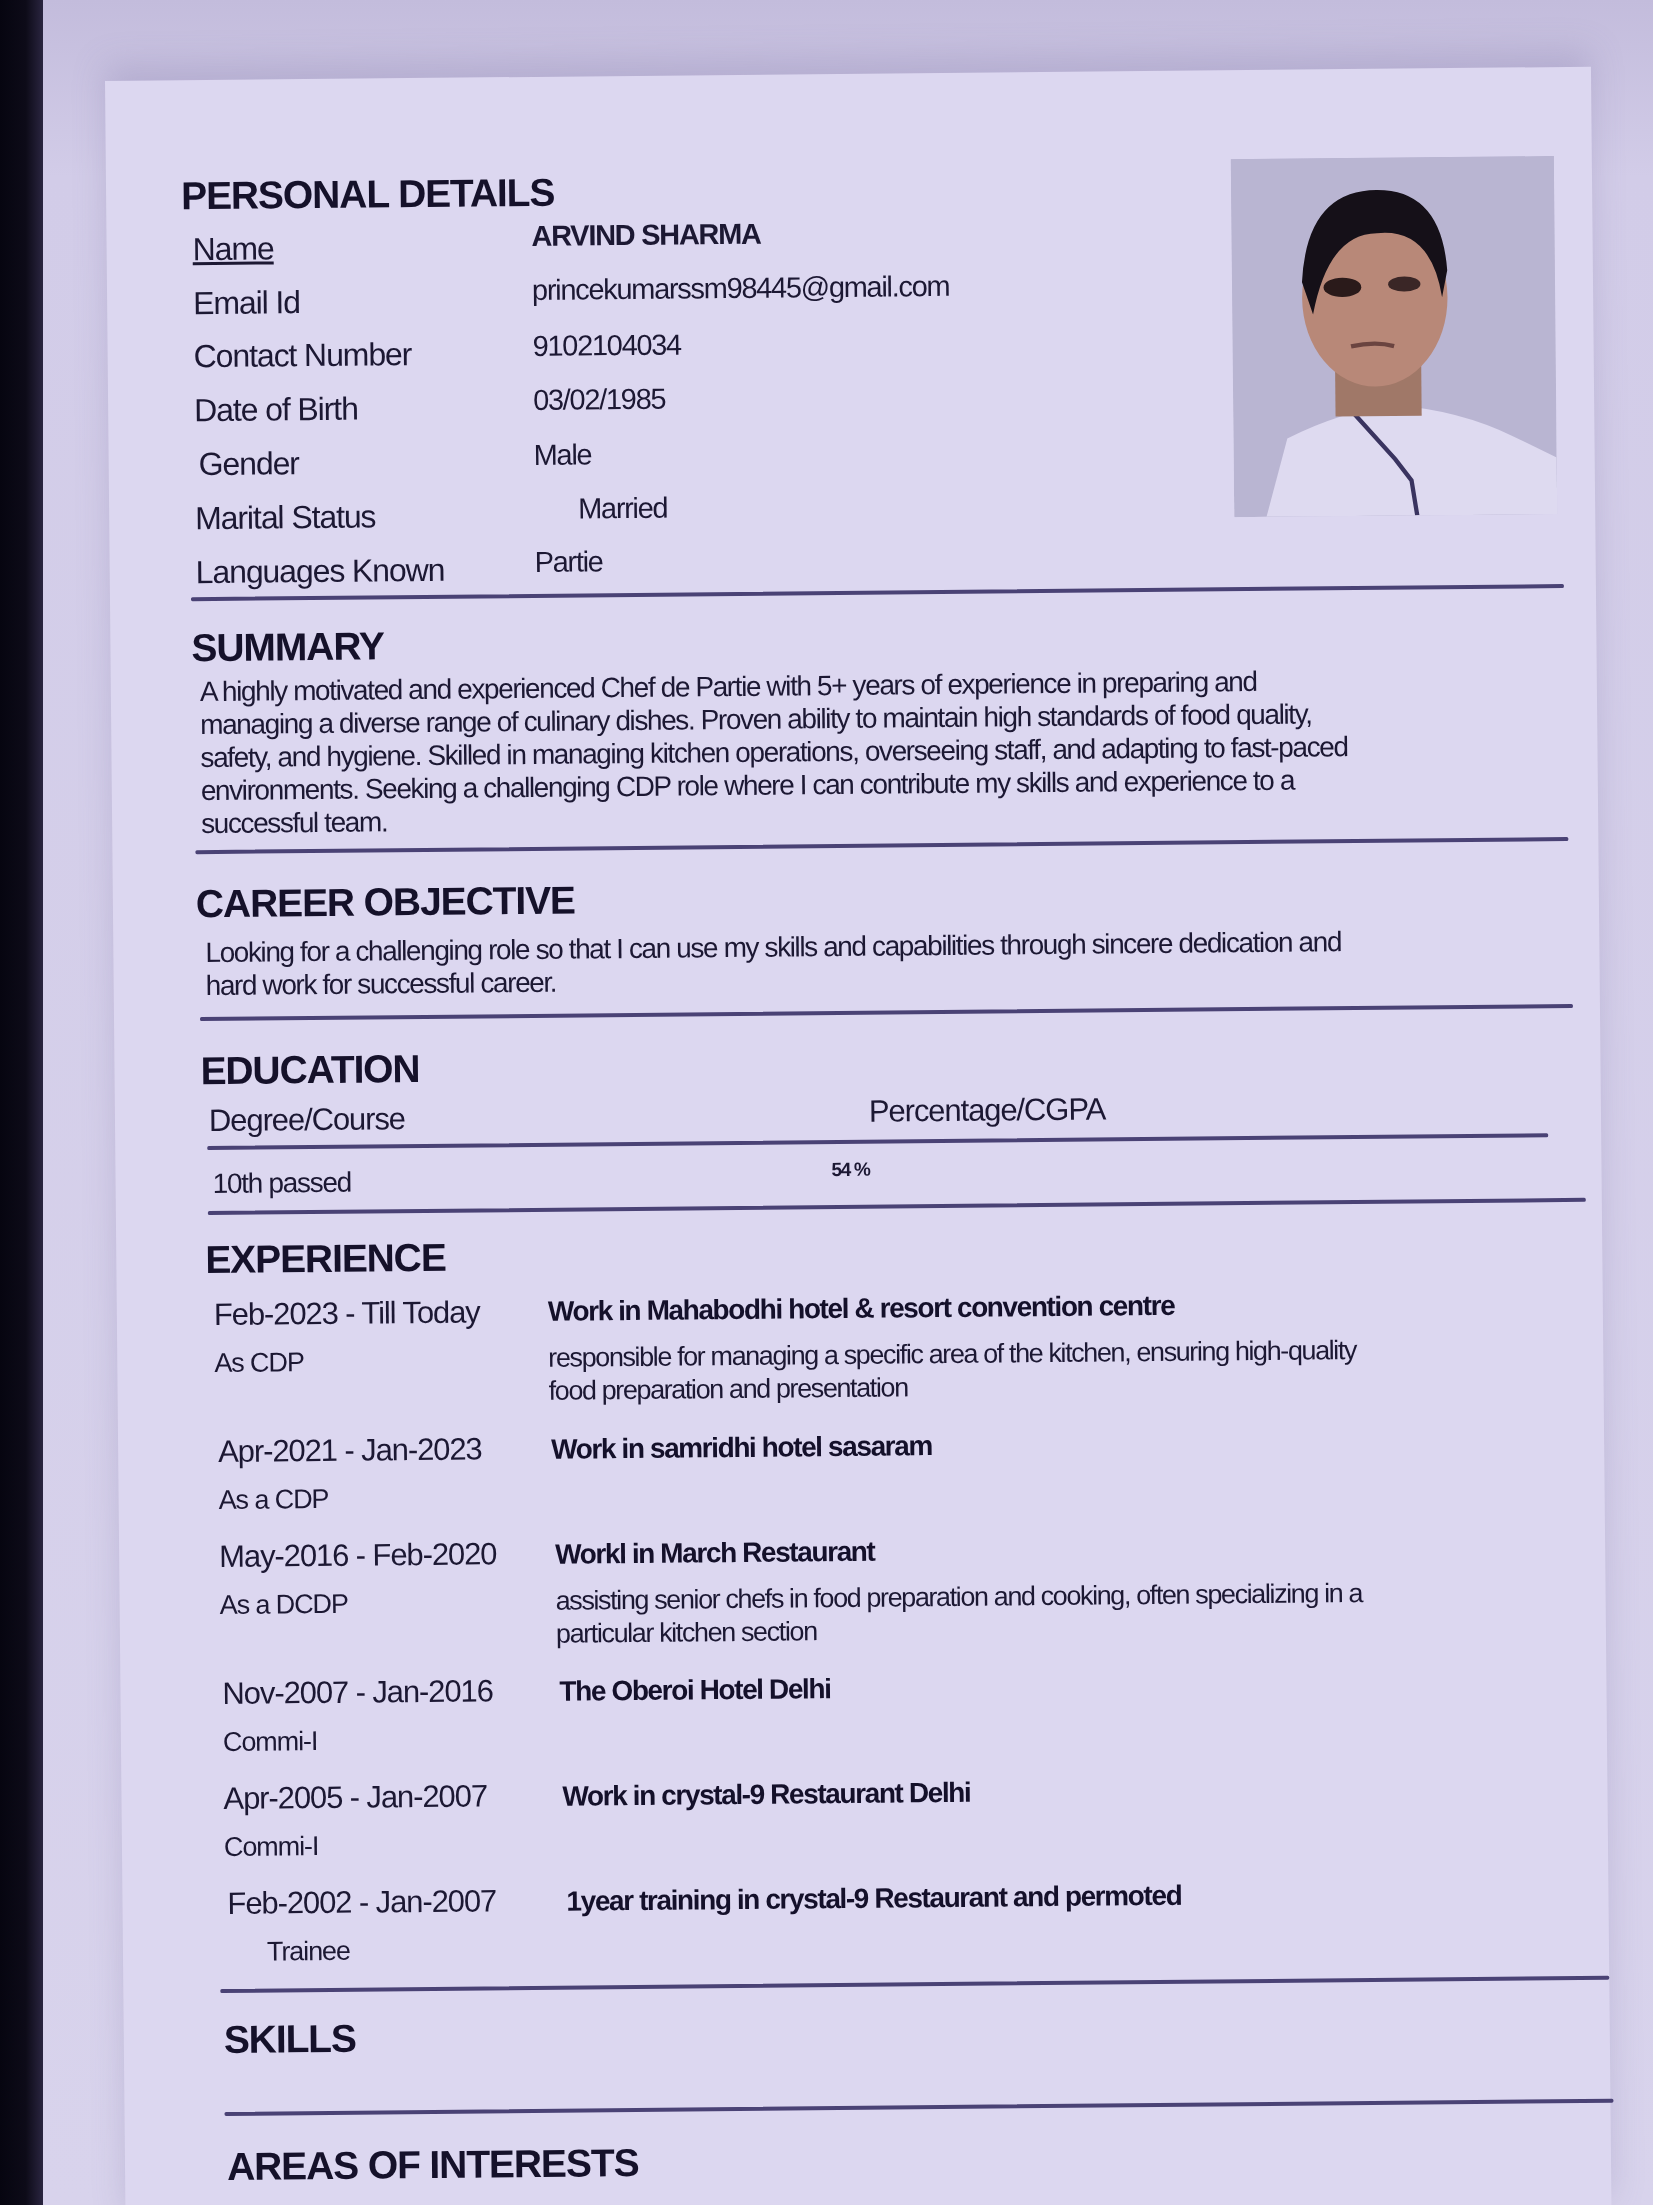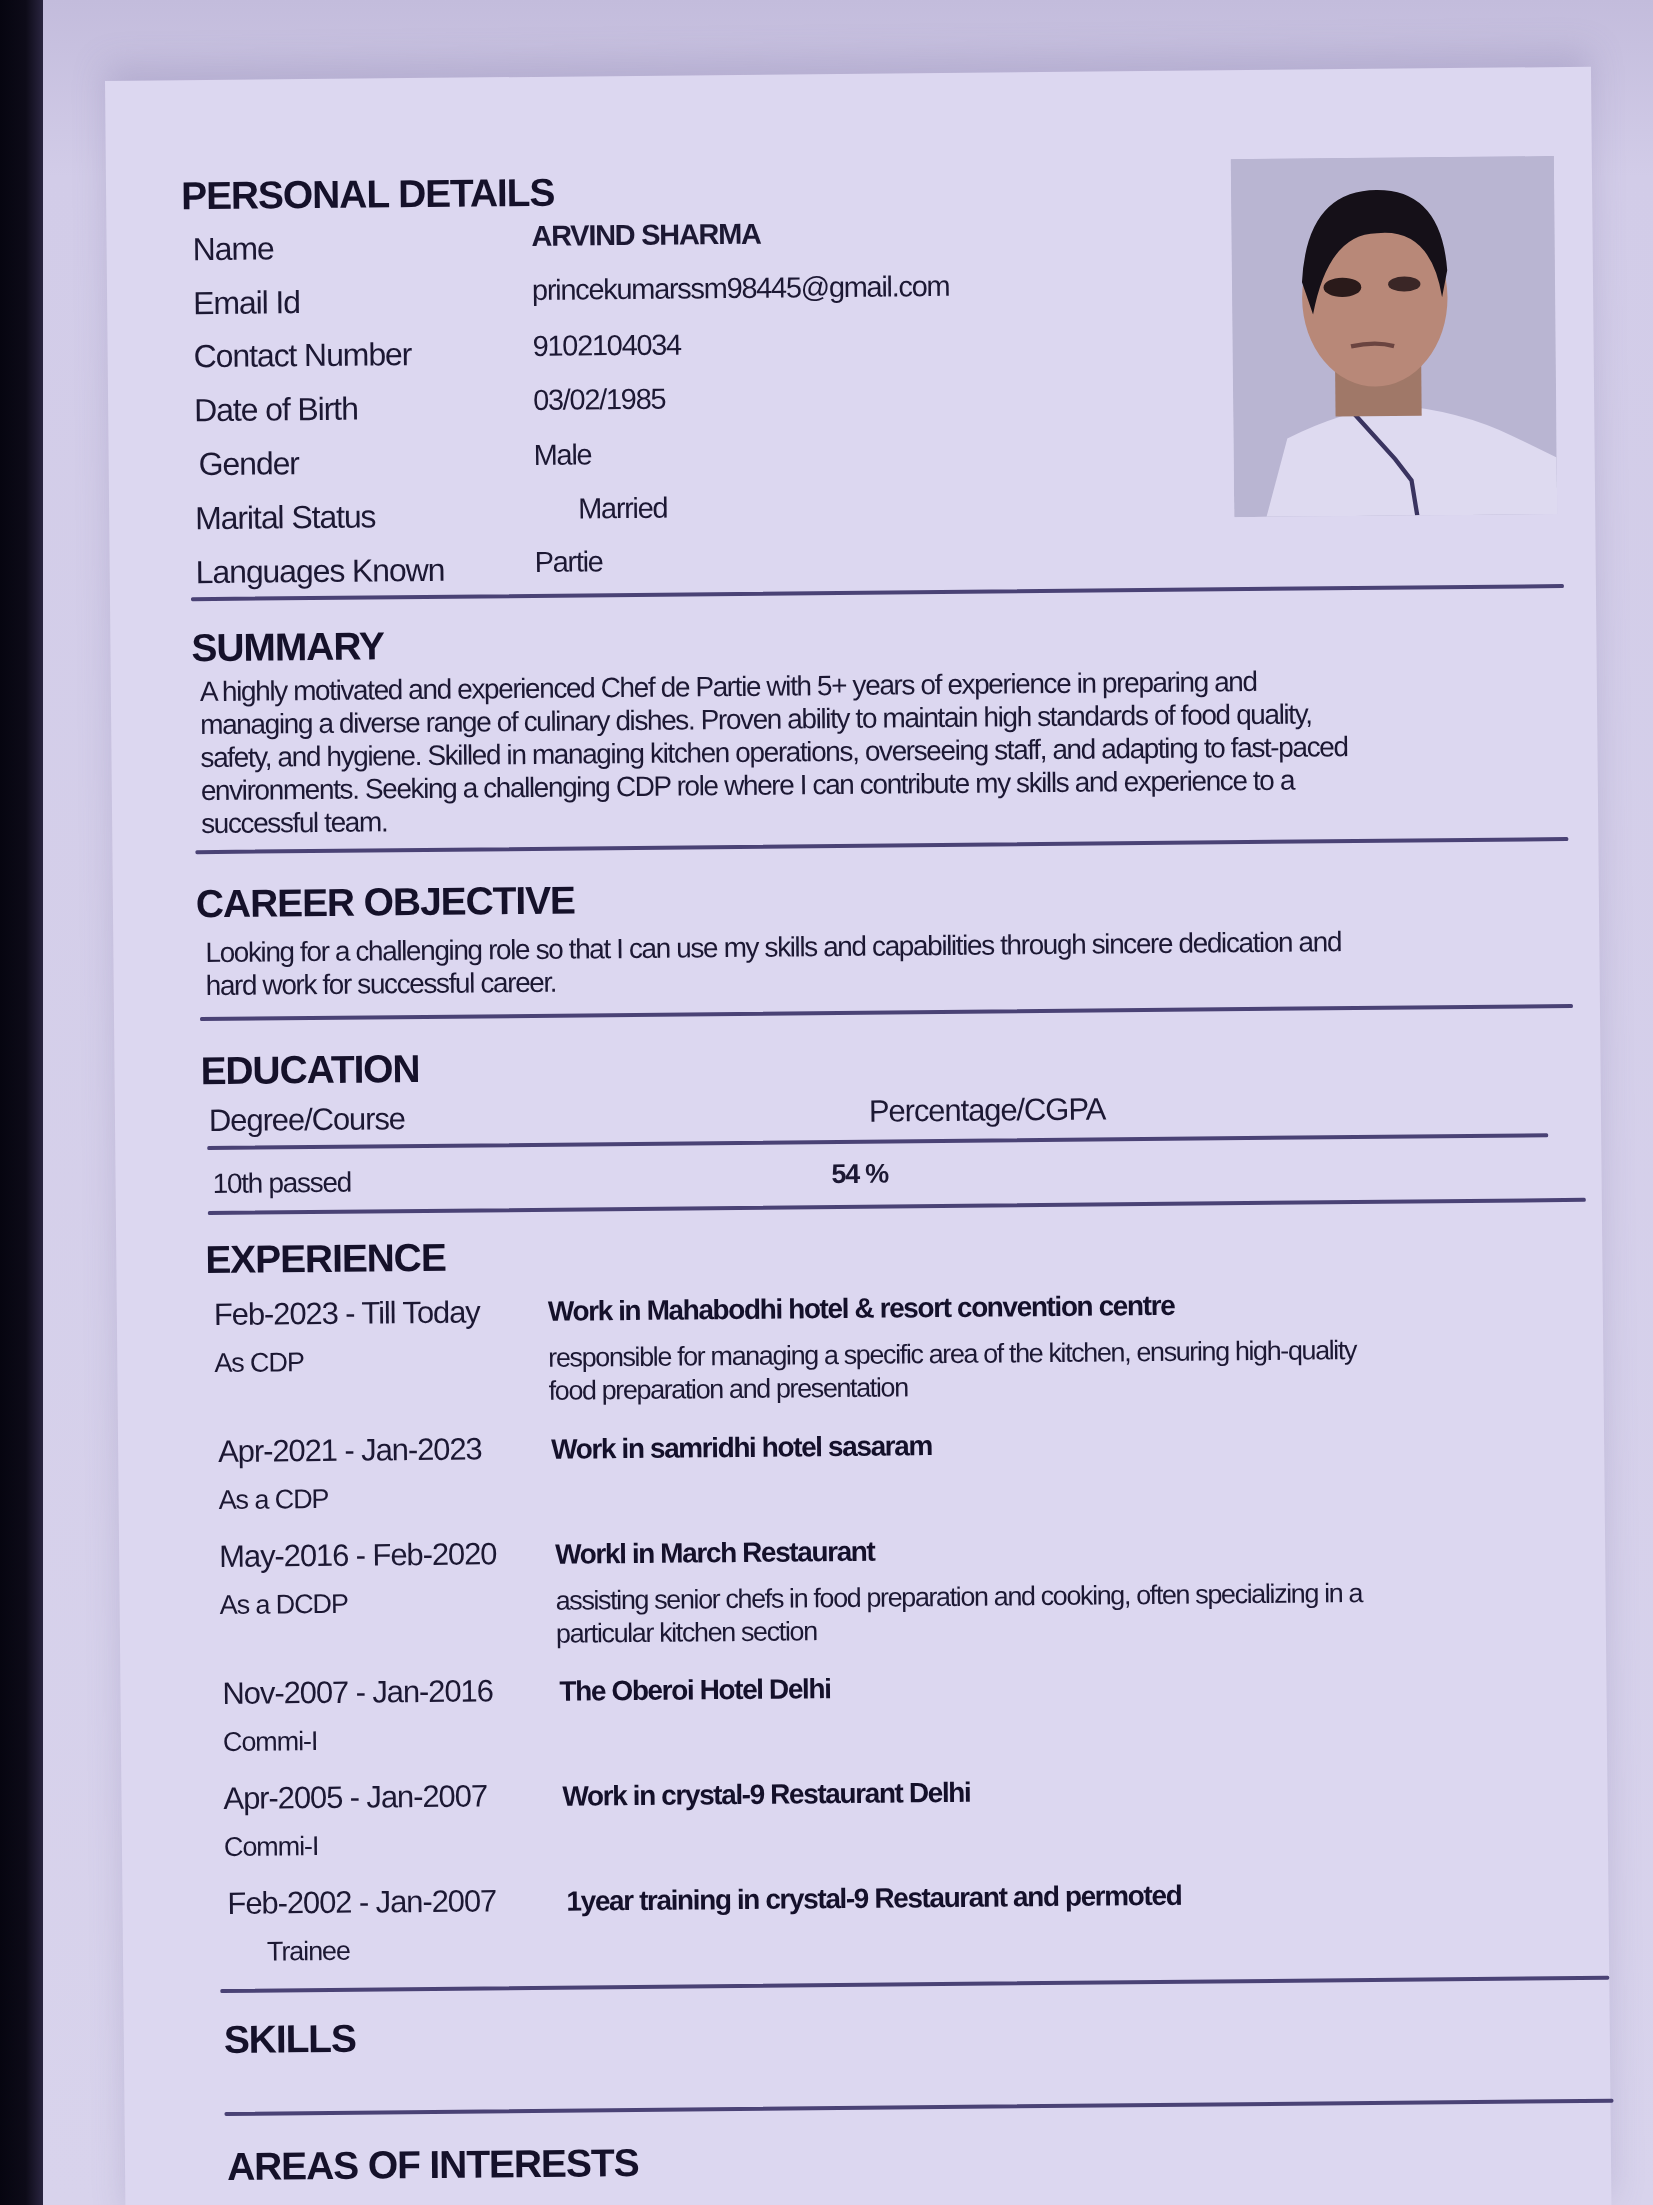--- a/index.html
+++ b/index.html
@@ -54,21 +54,21 @@
 </head>
 <body>
 
 <div class="bezel"></div>
 <div class="backdrop"></div>
 
 <div class="page">
 
   <div class="section-title" style="left:75px; top:94px;">PERSONAL DETAILS</div>
 
-  <div class="label" style="left:86px; top:151px;">Name</div>
+  <div class="label" style="left:86px; top:151px;text-decoration:underline;">Name</div>
   <div class="value bold" style="left:425px; top:143px;">ARVIND SHARMA</div>
 
   <div class="label" style="left:86px; top:205px;">Email Id</div>
   <div class="value" style="left:425px; top:197px;">princekumarssm98445@gmail.com</div>
 
   <div class="label" style="left:86px; top:258px;">Contact Number</div>
   <div class="value" style="left:425px; top:253px;">9102104034</div>
 
   <div class="label" style="left:86px; top:312px;">Date of Birth</div>
   <div class="value" style="left:425px; top:307px;">03/02/1985</div>
@@ -115,21 +115,21 @@
     <div>hard work for successful career.</div>
   </div>
 
   <div class="rule" style="left:86px; top:937px; width:1373px;"></div>
 
   <div class="section-title" style="left:86px; top:969px;">EDUCATION</div>
   <div class="label" style="left:94px; top:1023px; font-size:31px;">Degree/Course</div>
   <div class="label" style="left:754px; top:1020px; font-size:31px;">Percentage/CGPA</div>
   <div class="rule" style="left:92px; top:1066px; width:1341px;"></div>
   <div class="value" style="left:97px; top:1088px; font-size:28px;">10th passed</div>
-  <div class="value bold" style="left:716px; top:1085px; font-size:27px;">54 %</div>
+  <div class="value bold" style="left:716px; top:1085px; font-size:19px;">54 %</div>
   <div class="rule" style="left:92px; top:1131px; width:1378px;"></div>
 
   <div class="section-title" style="left:89px; top:1158px;">EXPERIENCE</div>
 
   <div class="exp-date" style="left:97px; top:1217px;">Feb-2023 - Till Today</div>
   <div class="exp-title" style="left:431px; top:1219px;">Work in Mahabodhi hotel &amp; resort convention centre</div>
   <div class="exp-role" style="left:97px; top:1268px;">As CDP</div>
   <div class="exp-desc" style="left:431px; top:1265px;">
     <div>responsible for managing a specific area of the kitchen, ensuring high-quality</div>
     <div>food preparation and presentation</div>

